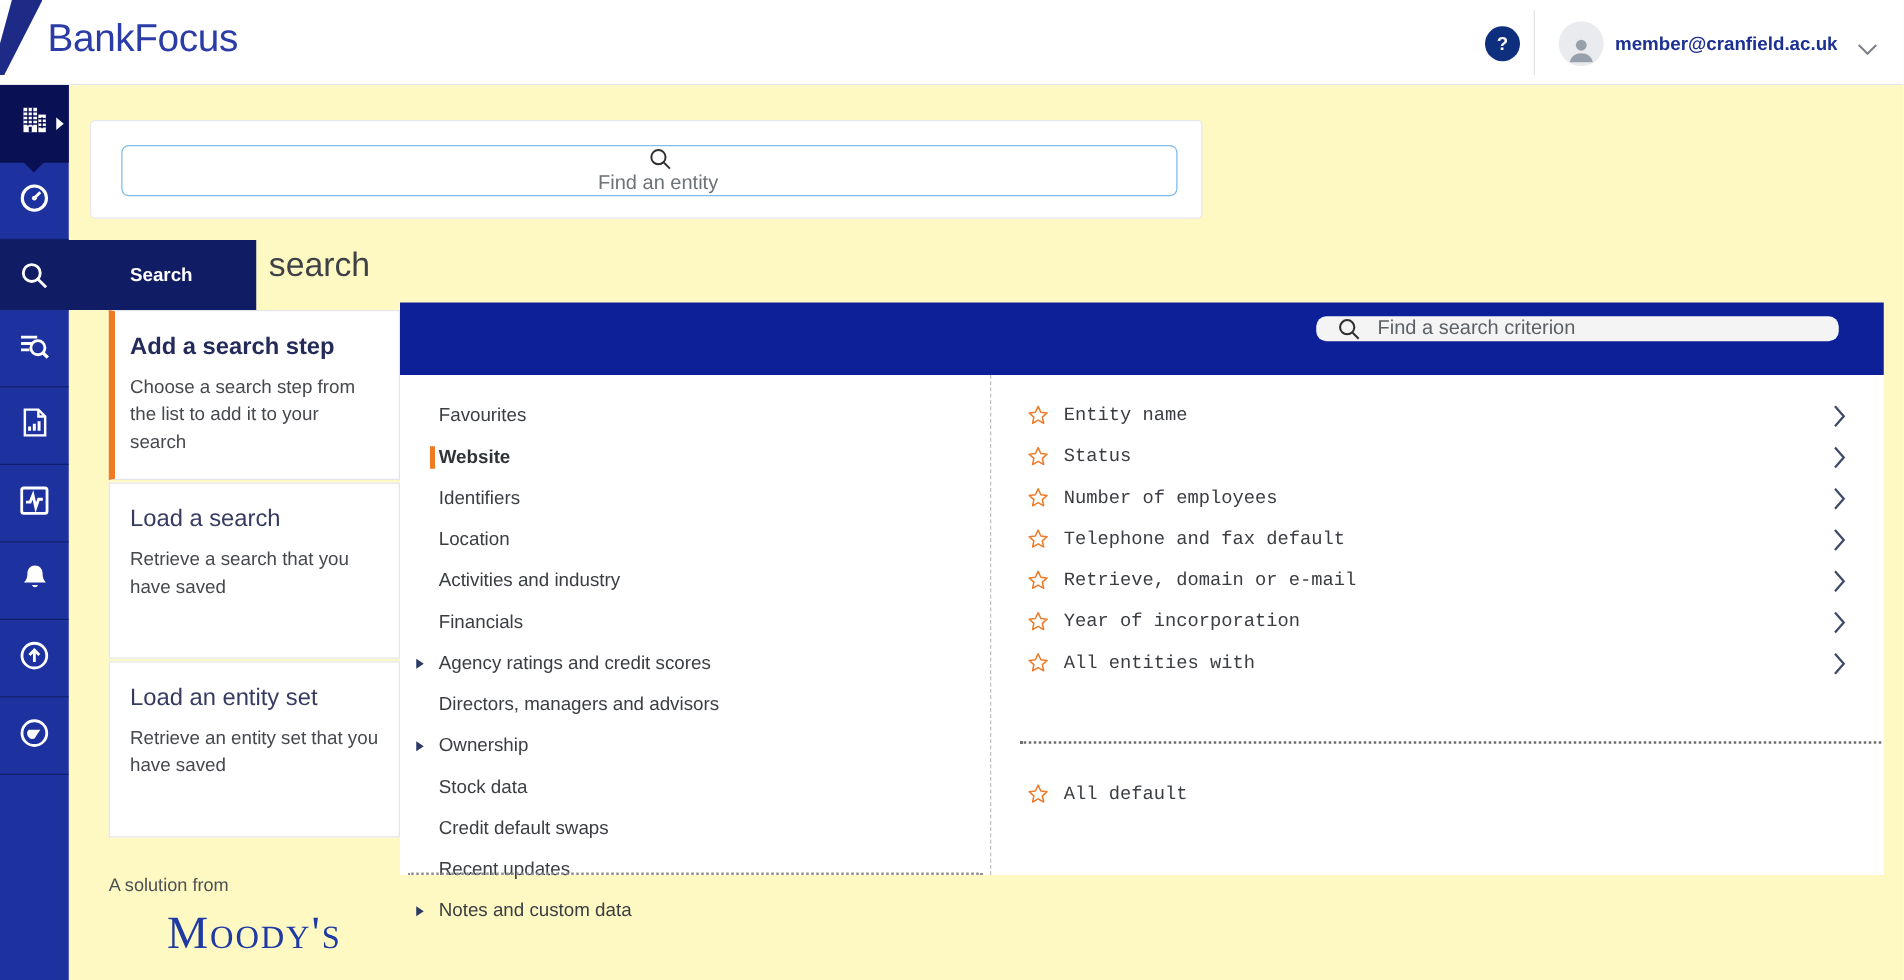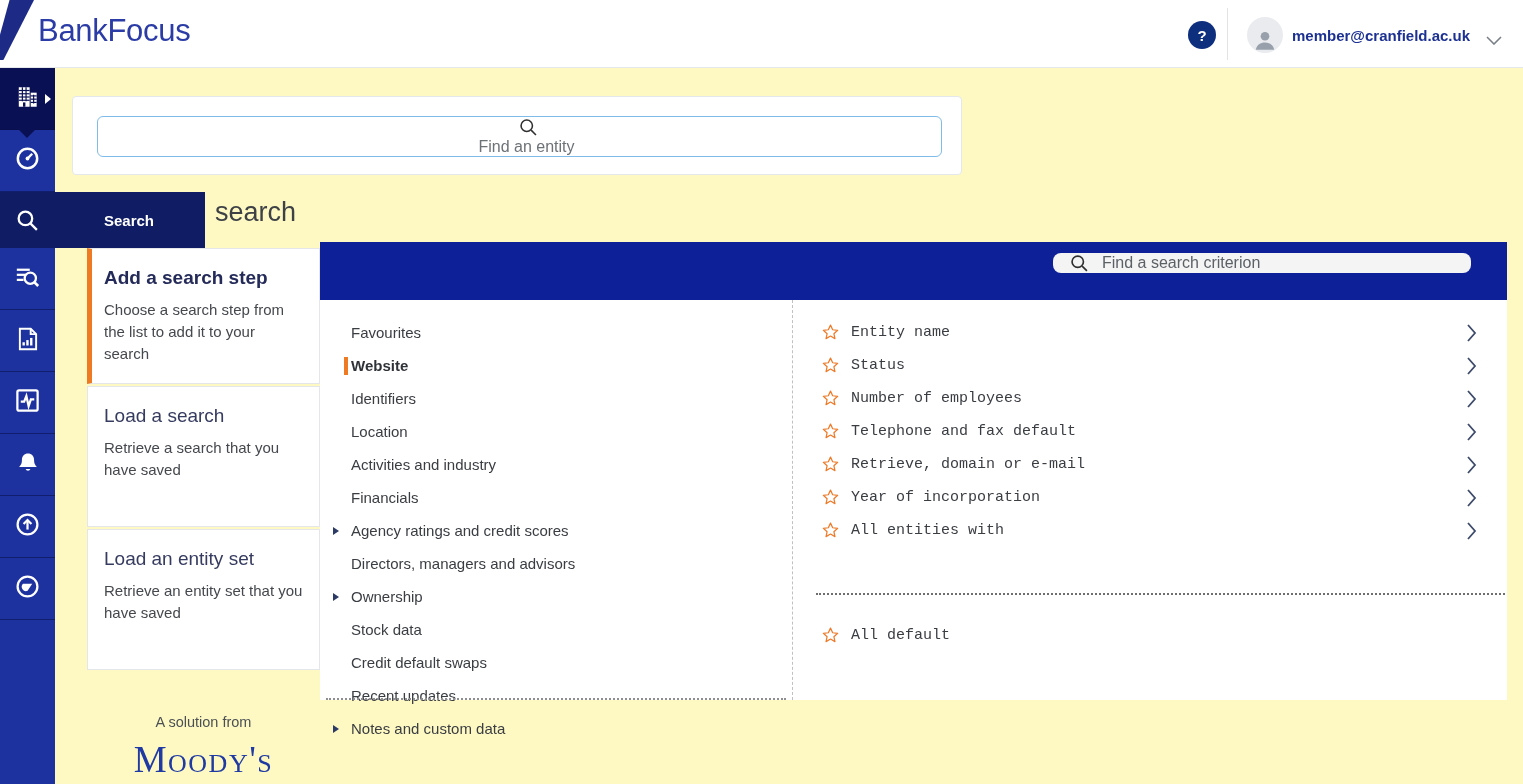--- a/index.html
+++ b/index.html
@@ -48,21 +48,21 @@
   .flyout-bar svg { margin-left: 15px; }
   .flyout-bar .lbl { position: absolute; left: 104px; color: #fff; font-size: 15px; font-weight: 700; }
 
   
   .flyout { position: absolute; left: 87px; top: 248px; width: 233px; z-index: 15; }
   .fly-card { background: #fff; border: 1px solid #e4e6ea; margin-bottom: 2px; height: 141px; padding: 14px 16px 0 16px; cursor: pointer; }
   .fly-card.active { height: 136px; border-left: 5px solid #ee7b23; padding-left: 12px; }
   .fly-title { font-size: 19px; font-weight: 400; color: #363b60; margin: 4px 0 10px; }
   .fly-card.active .fly-title { font-weight: 700; color: #242b59; }
   .fly-desc { font-size: 15px; color: #45484d; line-height: 1.45; }
-  .fly-tagline { margin-top: 44px; text-align: center; font-size: 14.5px; color: #4b5055; }
+  .fly-tagline { margin-top: 31px; font-size: 14.5px; color: #4b5055; }
   .fly-brand { margin-top: 8px; text-align: center; font-family: "Liberation Serif", serif; font-variant: small-caps;
                font-size: 37px; color: #1f3aa3; letter-spacing: 1.5px; }
 
   
   .panel { position: absolute; left: 320px; top: 242px; width: 1187px; height: 542px; z-index: 10; }
   .panel-bar { position: relative; height: 58px; background: #0e2097; }
   .crit-search { position: absolute; left: 733px; top: 11px; width: 418px; height: 20px; background: #f4f4f5;
                  border-radius: 8px; display: flex; align-items: center; cursor: text; }
   .crit-search svg { margin-left: 16px; }
   .crit-search .ph { margin-left: 12px; font-size: 16px; color: #5c6166; }

